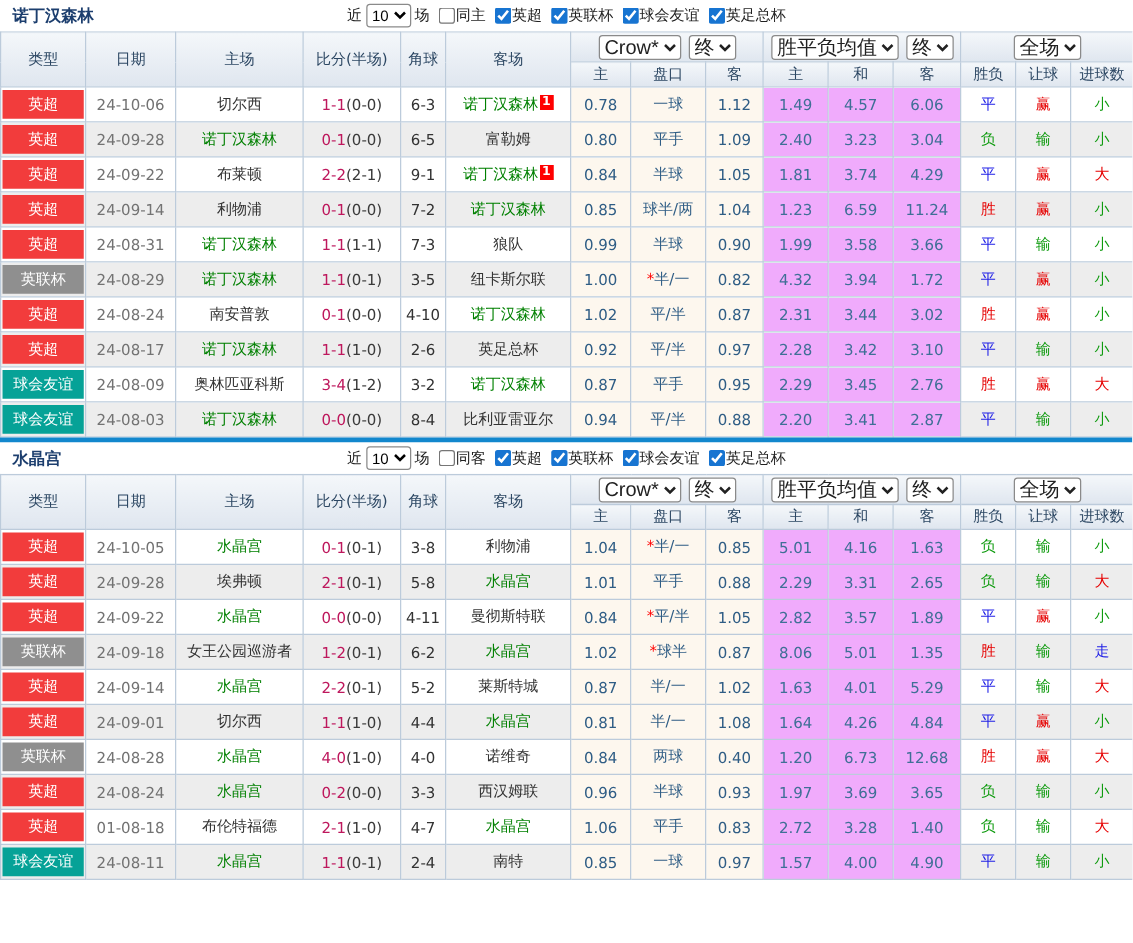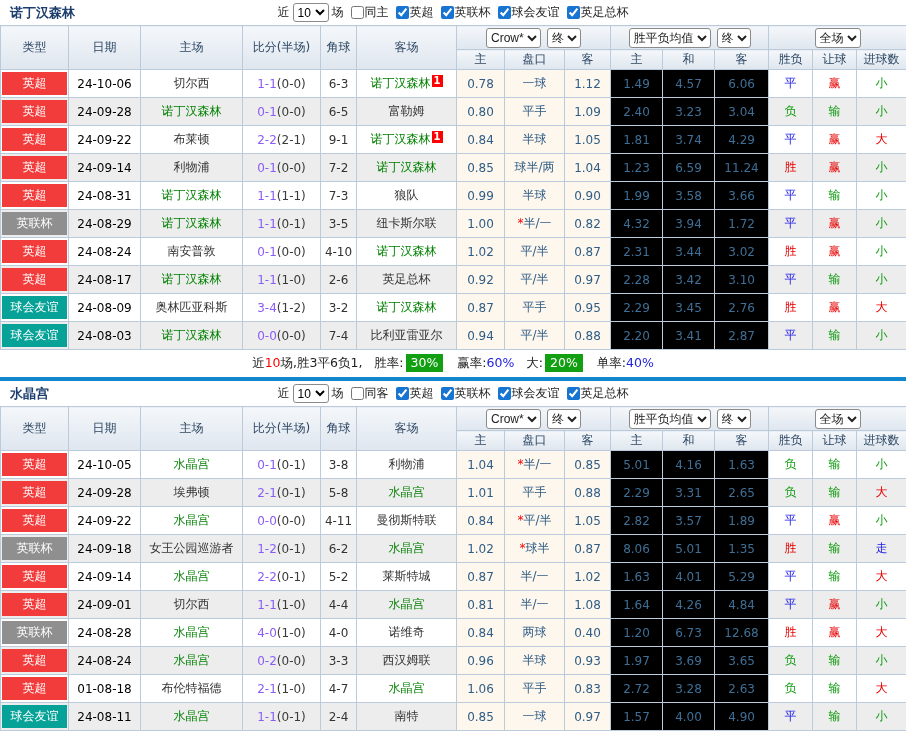--- a/index.html
+++ b/index.html
@@ -21,32 +21,32 @@
   .filters { margin:0 auto; display:flex; align-items:center; font-size:12px; color:#222; }
   .filters select { height:19px; font-size:12px; margin:0 3px; border:1px solid #8a8a8a; border-radius:3px; background:#fff; }
   .filters input[type=checkbox] { width:13px; height:13px; margin:0 1px 0 7px; accent-color:#1774d1; }
 
   
   table.stats { border-collapse:collapse; table-layout:fixed; width:906px; }
   table.stats th, table.stats td { border:1px solid #bccbdb; text-align:center; white-space:nowrap; overflow:hidden; }
   thead th { background:linear-gradient(#f4f7fa,#dfe6ef); color:#2c4763; font-weight:normal; font-size:12px; }
   tr.hrow1 th { height:24px; }
   tr.hrow2 th { height:19px; }
-  th.ctrl select { height:20px; font-size:12px; border:1px solid #8a8a8a; border-radius:3px; background:#fff; margin:0 3px; color:#222; }
+  th.ctrl select { height:20px; font-size:16px; border:1px solid #8a8a8a; border-radius:3px; background:#fff; margin:0 3px; color:#222; }
   tbody td { height:28px; font-size:12px; color:#333; background:#fff; }
   tr.alt td { background:#ededed; }
   .c-league { padding:0; }
   .league-badge { margin:2px 1px; height:23px; line-height:23px; color:#fff; font-size:12px; }
-  .c-date { color:#000000; }
+  .c-date { color:#737373; }
   .hl { color:#008000; }
   .badge-num { display:inline-block; background:#ff0000; color:#fff; font-size:10px; width:11px; height:12px; line-height:12px; margin-left:1px; vertical-align:3px; font-weight:bold; }
-  .c-score .ft { color:#8b5cf6; }
+  .c-score .ft { color:#be185d; }
   .c-score .ht { color:#3a3a3a; }
   tr td.c-odd { background:#fdf7ee; color:#2f5d85; }
-  tr td.c-avg { background:#000000; color:#3f6f96; }
+  tr td.c-avg { background:#f0abfc; color:#3f6f96; }
   .star { color:#ff0000; }
   td.c-res { font-weight:normal; }
 
   
   .summary { height:27px; line-height:26px; text-align:center; font-size:12.5px; color:#222; background:#fff; }
   .summary .lbl { margin-left:8px; }
   .badge-green { display:inline-block; background:#12a012; color:#fff; padding:0 5px; margin:0 2px; line-height:18px; }
   .val-red { color:#ff0000; }
   .val-blue { color:#2222dd; }
 
@@ -298,42 +298,35 @@
             <td class="c-res" style="color: rgb(230, 0, 0);">赢</td>
             <td class="c-res" style="color: rgb(230, 0, 0);">大</td>
           </tr>
           <tr class="alt">
             <td class="c-league">
               <div class="league-badge" style="background: rgb(6, 162, 151);">球会友谊</div>
             </td>
             <td class="c-date">24-08-03</td>
             <td class="c-team"><span class="hl">诺丁汉森林</span></td>
             <td class="c-score"><span class="ft">0-0</span><span class="ht">(0-0)</span></td>
-            <td class="c-corner">7-4</td>
+            <td class="c-corner">8-4</td>
             <td class="c-team"><span>比利亚雷亚尔</span></td>
             <td class="c-odd">0.94</td>
             <td class="c-odd">平/半</td>
             <td class="c-odd">0.88</td>
             <td class="c-avg">2.20</td>
             <td class="c-avg">3.41</td>
             <td class="c-avg">2.87</td>
             <td class="c-res" style="color: rgb(26, 26, 230);">平</td>
             <td class="c-res" style="color: rgb(15, 155, 15);">输</td>
             <td class="c-res" style="color: rgb(15, 155, 15);">小</td>
           </tr>
         </tbody>
     </table>
 
-    <div class="summary">
-      <span>近</span><span class="val-red">10</span><span>场,胜3平6负1,</span>
-      <span class="lbl">胜率:</span><span class="badge-green">30%</span>
-      <span class="lbl">赢率:</span><span class="val-blue">60%</span>
-      <span class="lbl">大:</span><span class="badge-green">20%</span>
-      <span class="lbl">单率:</span><span class="val-blue">40%</span>
-    </div>
   </section>
 
   <div class="section-divider"></div>
 
   <section>
     <div class="team-row">
       <span class="team-name">水晶宫</span>
       <div class="filters">
         <span>近</span>
         <select><option>10</option></select>
@@ -559,21 +552,21 @@
             <td class="c-date">01-08-18</td>
             <td class="c-team"><span>布伦特福德</span></td>
             <td class="c-score"><span class="ft">2-1</span><span class="ht">(1-0)</span></td>
             <td class="c-corner">4-7</td>
             <td class="c-team"><span class="hl">水晶宫</span></td>
             <td class="c-odd">1.06</td>
             <td class="c-odd">平手</td>
             <td class="c-odd">0.83</td>
             <td class="c-avg">2.72</td>
             <td class="c-avg">3.28</td>
-            <td class="c-avg">2.63</td>
+            <td class="c-avg">1.40</td>
             <td class="c-res" style="color: rgb(15, 155, 15);">负</td>
             <td class="c-res" style="color: rgb(15, 155, 15);">输</td>
             <td class="c-res" style="color: rgb(230, 0, 0);">大</td>
           </tr>
           <tr class="alt">
             <td class="c-league">
               <div class="league-badge" style="background: rgb(6, 162, 151);">球会友谊</div>
             </td>
             <td class="c-date">24-08-11</td>
             <td class="c-team"><span class="hl">水晶宫</span></td>

